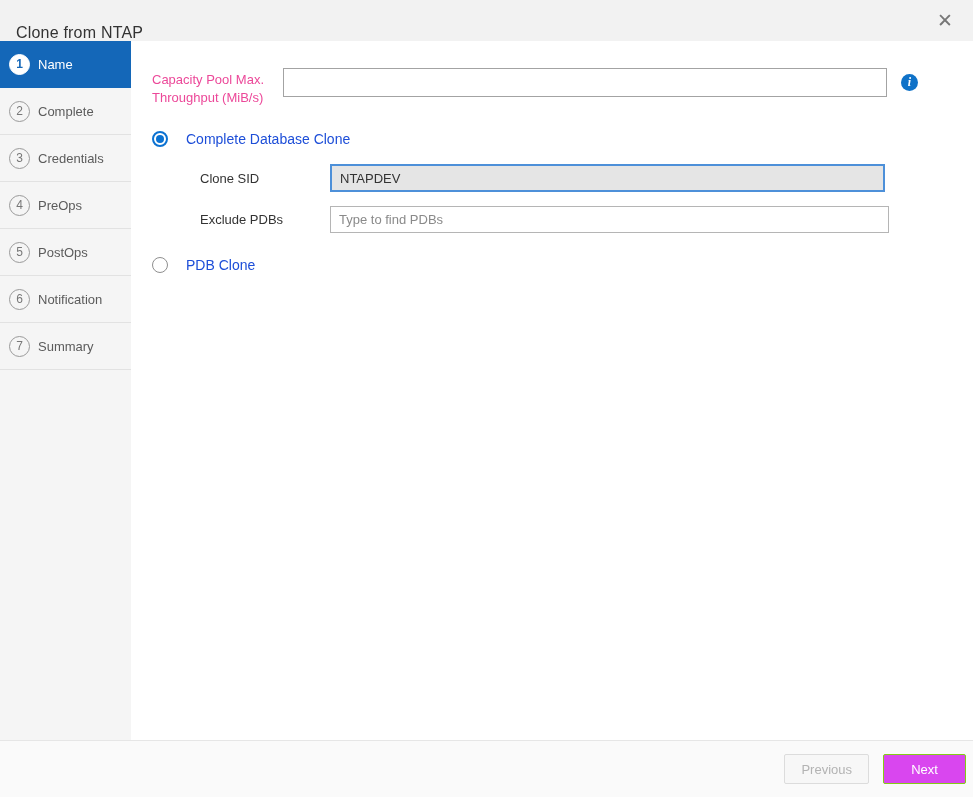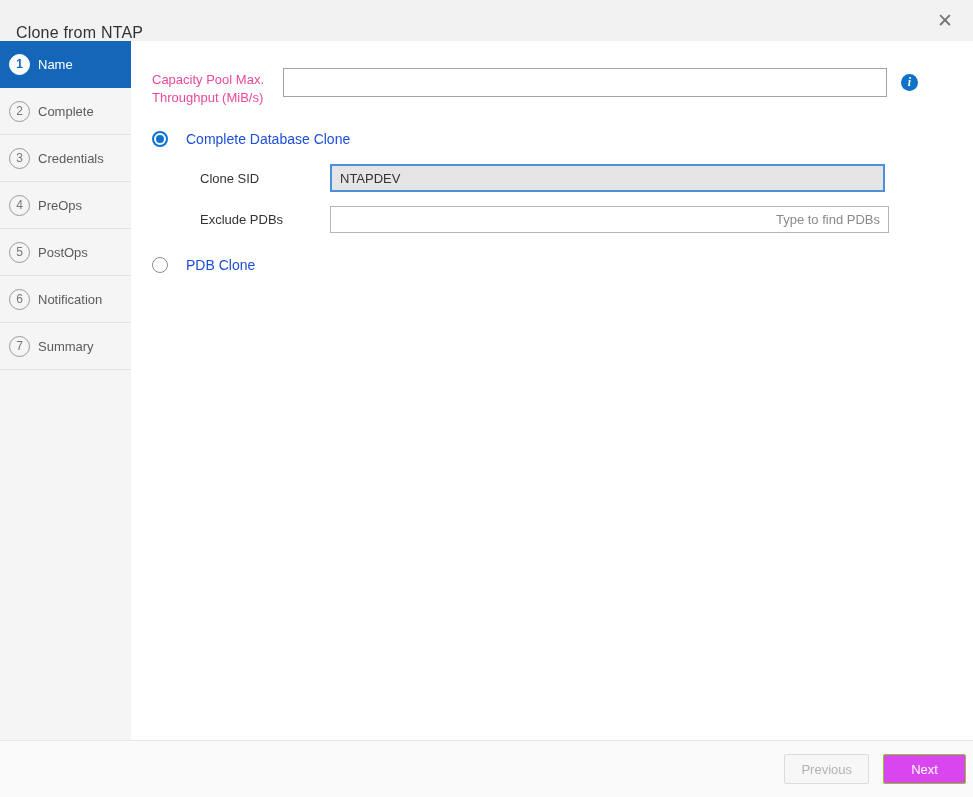--- a/index.html
+++ b/index.html
@@ -157,21 +157,20 @@
     outline: none;
   }
   .pdb-input {
     width: 559px; height: 27px;
     border: 1px solid #b5b5b5;
     background: #fff;
     font-family: "Liberation Sans", sans-serif;
     font-size: 13px; color: #333;
     padding: 0 8px;
     outline: none;
-    text-align: right;
   }
   .pdb-input::placeholder { color: #8a8a8a; opacity: 1; }
   .sub-field.pdbs { margin-top: 14px; }
 
   
   .footer {
     height: 57px; flex: 0 0 57px;
     background: #fafafa;
     border-top: 1px solid #e6e6e6;
     display: flex; align-items: center; justify-content: flex-end;

